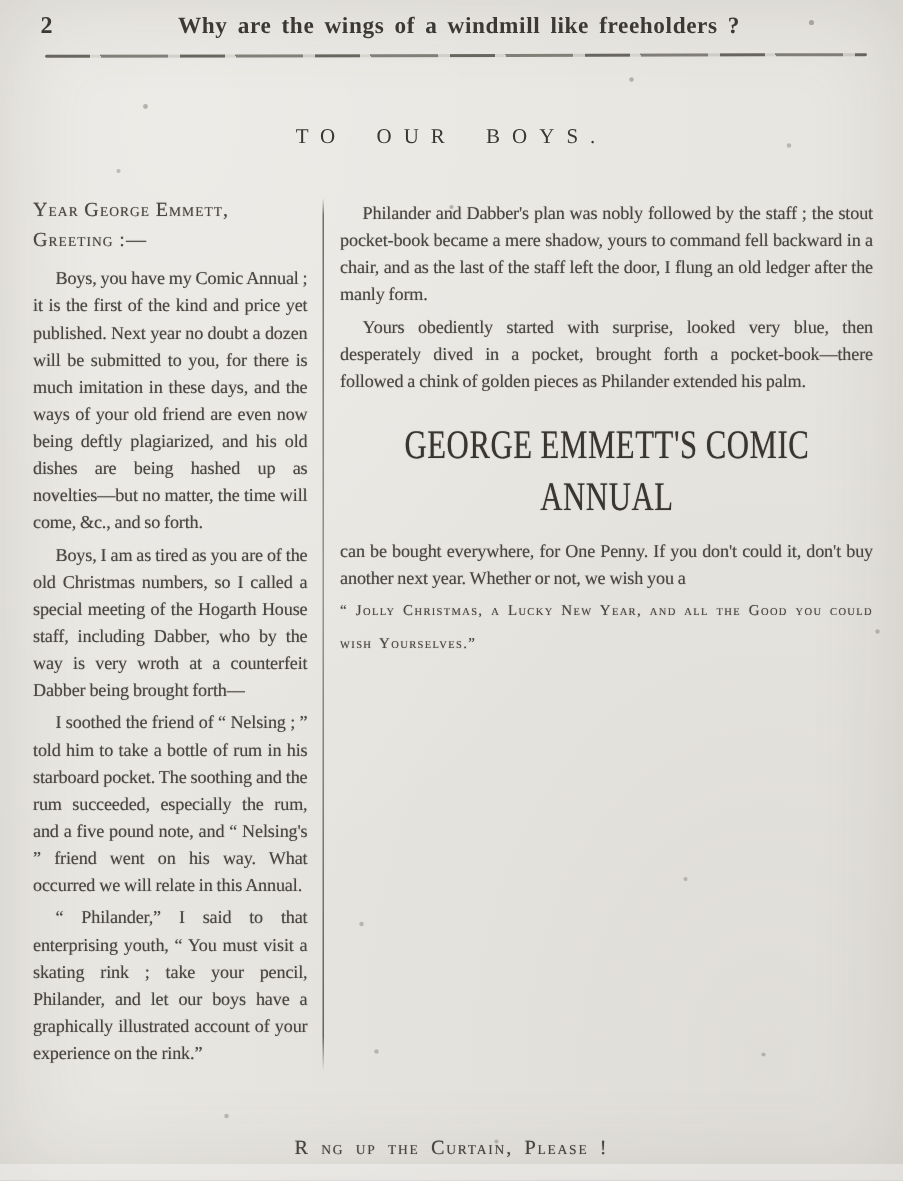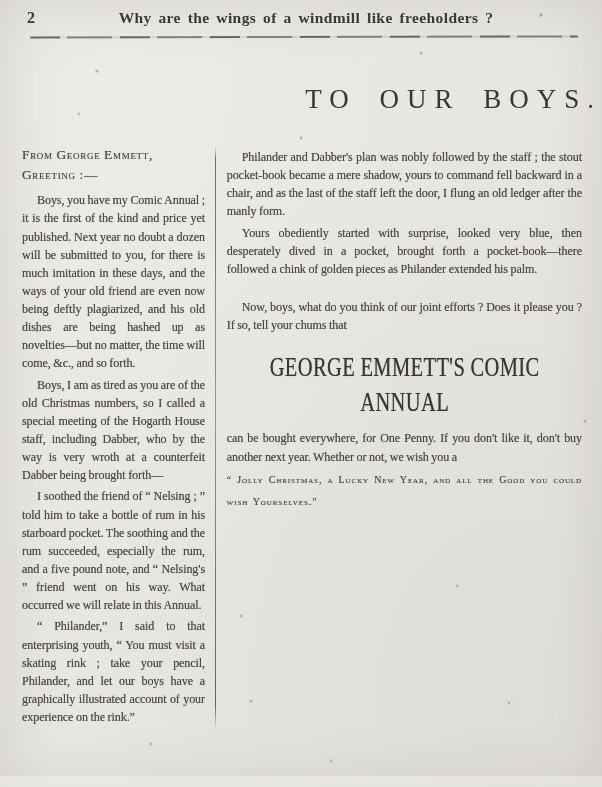--- a/index.html
+++ b/index.html
@@ -47,22 +47,22 @@
   }
   .header-rule{
     height:2px; margin:9px 24px 0 30px;
     background:repeating-linear-gradient(90deg,
       rgba(62,58,52,.75) 0 30px, rgba(62,58,52,.10) 30px 37px,
       rgba(62,58,52,.60) 37px 82px, rgba(62,58,52,.14) 82px 90px);
     transform:rotate(-0.12deg); border-radius:1px;
   }
   
   .article-title{
-    margin-top:46px; text-align:right;
-    font-size:27px; color:#3a3733;
+    margin-top:46px; text-align:center;
+    font-size:14px; color:#3a3733;
     letter-spacing:8px; word-spacing:8px; font-weight:normal;
   }
   
   .columns{
     display:flex; align-items:stretch;
     margin:30px 20px 0 22px;
   }
   .col-left{ width:265px; padding-right:10px; }
   .col-divider{
     width:1px; margin-top:2px;
@@ -113,37 +113,37 @@
   <div class="specks"></div>
 
   <div class="page-number">2</div>
   <div class="running-head">Why are the wings of a windmill like freeholders ?</div>
   <div class="header-rule"></div>
 
   <h1 class="article-title">TO OUR BOYS.</h1>
 
   <div class="columns">
     <div class="col-left body-text">
-      <div class="salutation">From George Emmett, Greeting :—</div>
+      <div class="salutation">Year George Emmett, Greeting :—</div>
       <p class="para">Boys, you have my Comic Annual ; it is the first of the kind and price yet published.  Next year no doubt a dozen will be submitted to you, for there is much imitation in these days, and the ways of your old friend are even now being deftly plagiarized, and his old dishes are being hashed up as novelties—but no matter, the time will come, &amp;c., and so forth.</p>
       <p class="para">Boys, I am as tired as you are of the old Christmas numbers, so I called a special meeting of the Hogarth House staff, including Dabber, who by the way is very wroth at a counterfeit Dabber being brought forth—</p>
       <p class="para">I soothed the friend of “ Nelsing ; ” told him to take a bottle of rum in his starboard pocket. The soothing and the rum succeeded, especially the rum, and a five pound note, and “ Nelsing's ” friend went on his way.  What occurred we will relate in this Annual.</p>
       <p class="para">“ Philander,” I said to that enterprising youth, “ You must visit a skating rink ; take your pencil, Philander, and let our boys have a graphically illustrated account of your experience on the rink.”</p>
     </div>
 
     <div class="col-divider"></div>
 
     <div class="col-right body-text">
       <p class="para">Philander and Dabber's plan was nobly followed by the staff ; the stout pocket-book became a mere shadow, yours to command fell backward in a chair, and as the last of the staff left the door, I flung an old ledger after the manly form.</p>
       <p class="para">Yours obediently started with surprise, looked very blue, then desperately dived in a pocket, brought forth a pocket-book—there followed a chink of golden pieces as Philander extended his palm.</p>
-      <p class="para gap-top">Now, boys, what do you think of our joint efforts ?  Does it please you ?  If so, tell your chums that</p>
 
       <div class="annual-heading">
         <div class="annual-line">GEORGE EMMETT'S COMIC</div>
         <div class="annual-line">ANNUAL</div>
       </div>
 
-      <p class="noindent">can be bought everywhere, for One Penny.  If you don't like it, don't buy another next year. Whether or not, we wish you a</p>
+      <p class="noindent">can be bought everywhere, for One Penny.  If you don't could it, don't buy another next year. Whether or not, we wish you a</p>
       <p class="noindent closing-quote">“ Jolly Christmas, a Lucky New Year, and all the Good you could wish Yourselves.”</p>
     </div>
   </div>
 
+  <div class="page-footer">R ng up the Curtain, Please !</div>
 </div>
 
 </body></html>

